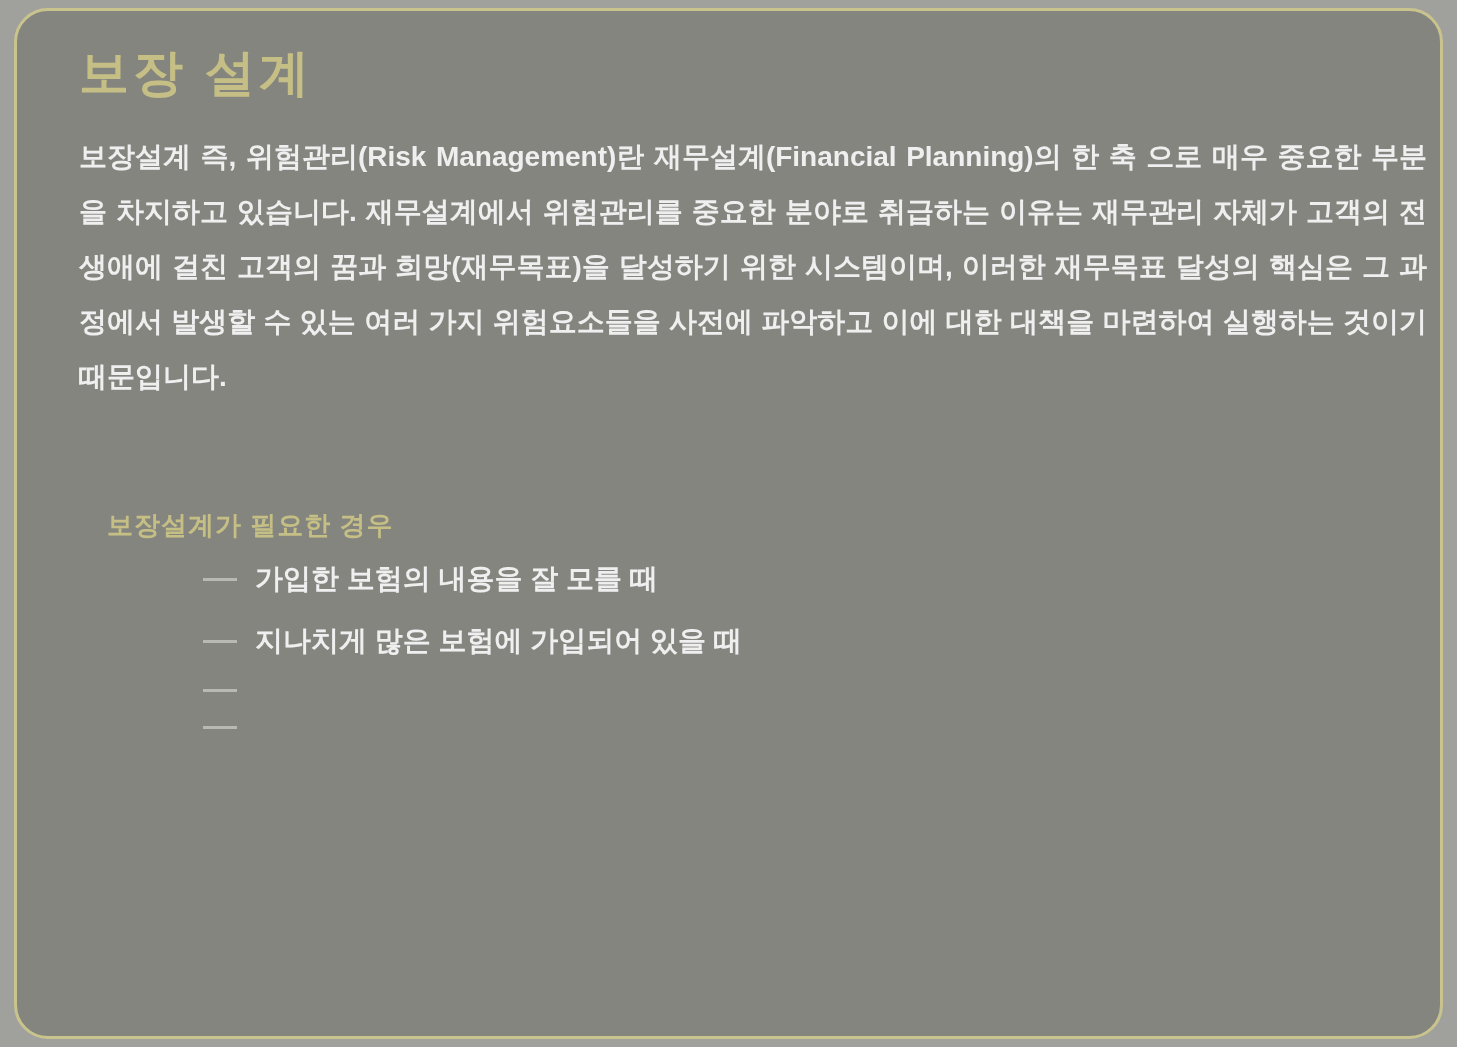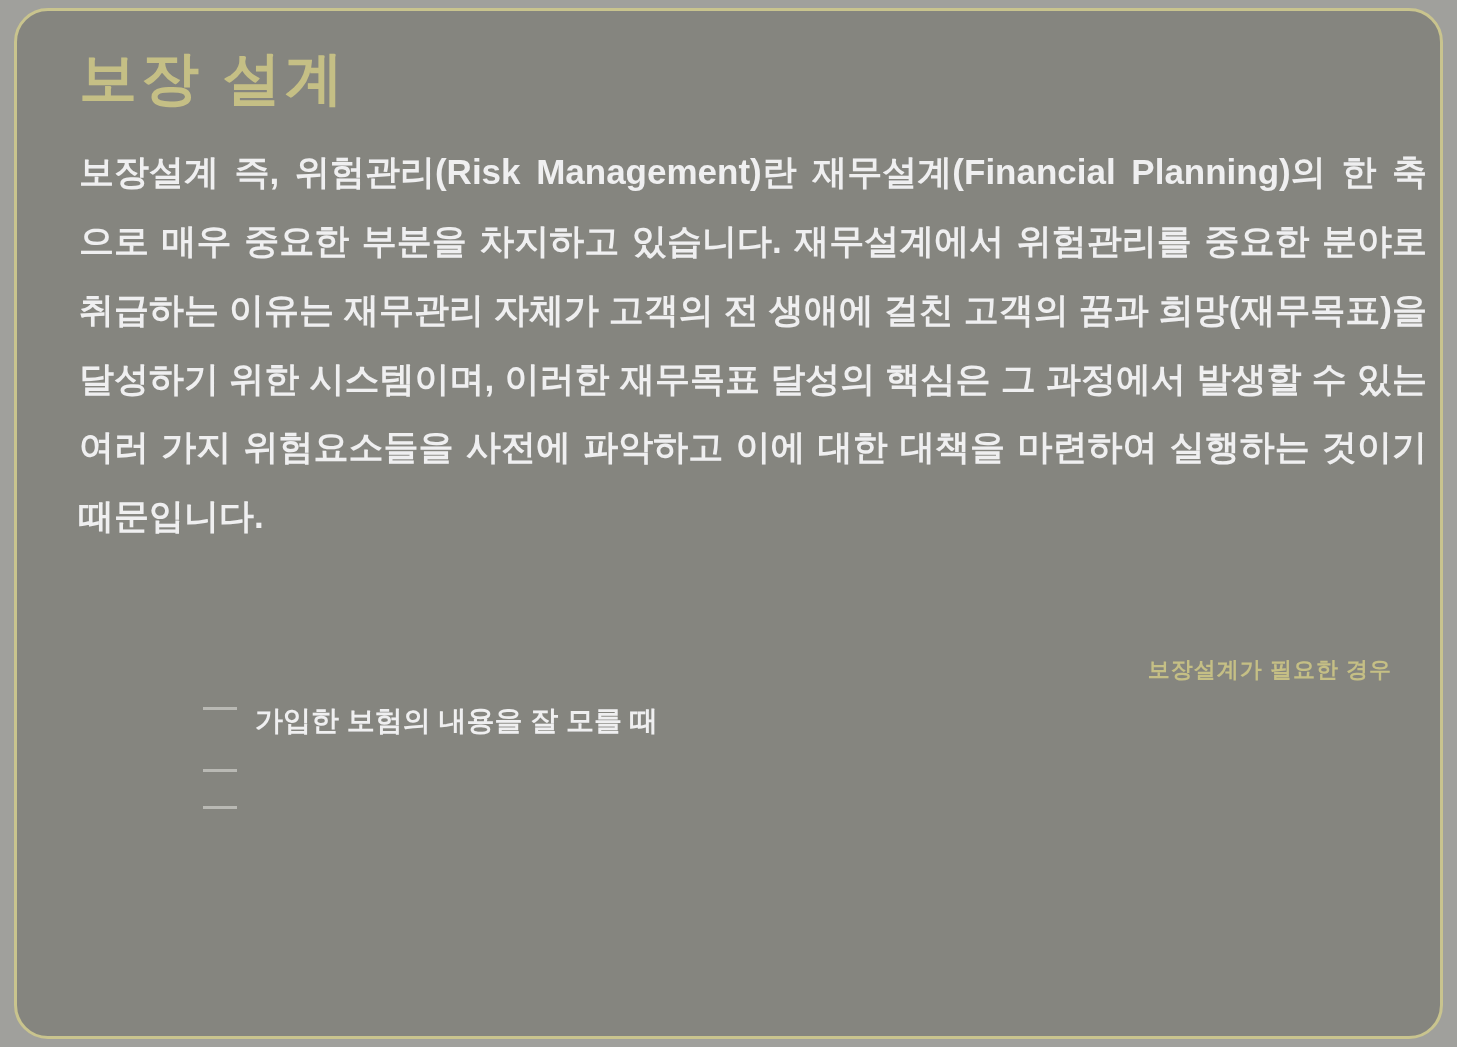--- a/index.html
+++ b/index.html
@@ -24,59 +24,58 @@
     border: 3px solid #c9c48e;
     border-radius: 34px;
   }
   .inner {
     position: absolute;
     left: 62px;
     top: 34px;
     right: 48px;
   }
   .title {
-    font-size: 58px;
+    font-size: 50px;
     font-weight: bold;
     color: #c5bf85;
     letter-spacing: 4px;
     line-height: 1.15;
     margin: 0 0 26px 0;
   }
   .para {
     width: 1348px;
     margin: 0;
-    font-size: 35px;
+    font-size: 28px;
     font-weight: bold;
     color: #efeff0;
     line-height: 1.97;
     text-align: justify;
     text-justify: inter-character;
     letter-spacing: 0px;
   }
   .subhead {
-    margin: 104px 0 0 42px;
-    font-size: 22px;
+    margin: 104px 0 0 28px;
+    font-size: 26px;
     font-weight: bold;
     color: #c5bf85;
     letter-spacing: 1px;
-    text-align: right;
   }
   .list {
     list-style: none;
     margin: 22px 0 0 0;
     padding: 0 0 0 124px;
   }
   .list li {
     font-size: 28px;
     font-weight: bold;
     color: #efeff0;
     line-height: 1;
     margin-bottom: 34px;
     display: flex;
-    align-items: flex-start;
+    align-items: center;
   }
   .dash {
     display: inline-block;
     width: 34px;
     height: 3px;
     background: #b9b9b4;
     margin-right: 18px;
     flex: 0 0 auto;
   }
 </style>
@@ -92,20 +91,24 @@
 
     <h2 class="subhead">보장설계가 필요한 경우</h2>
 
     <ul class="list">
       <li>
         <span class="dash"></span>
         <span>가입한 보험의 내용을 잘 모를 때</span>
       </li>
       <li>
         <span class="dash"></span>
+        <span>지나치게 많은 보험에 가입되어 있을 때</span>
+      </li>
+      <li>
+        <span class="dash"></span>
       </li>
       <li>
         <span class="dash"></span>
       </li>
     </ul>
 
   </div>
 </div>
 
 </body></html>

